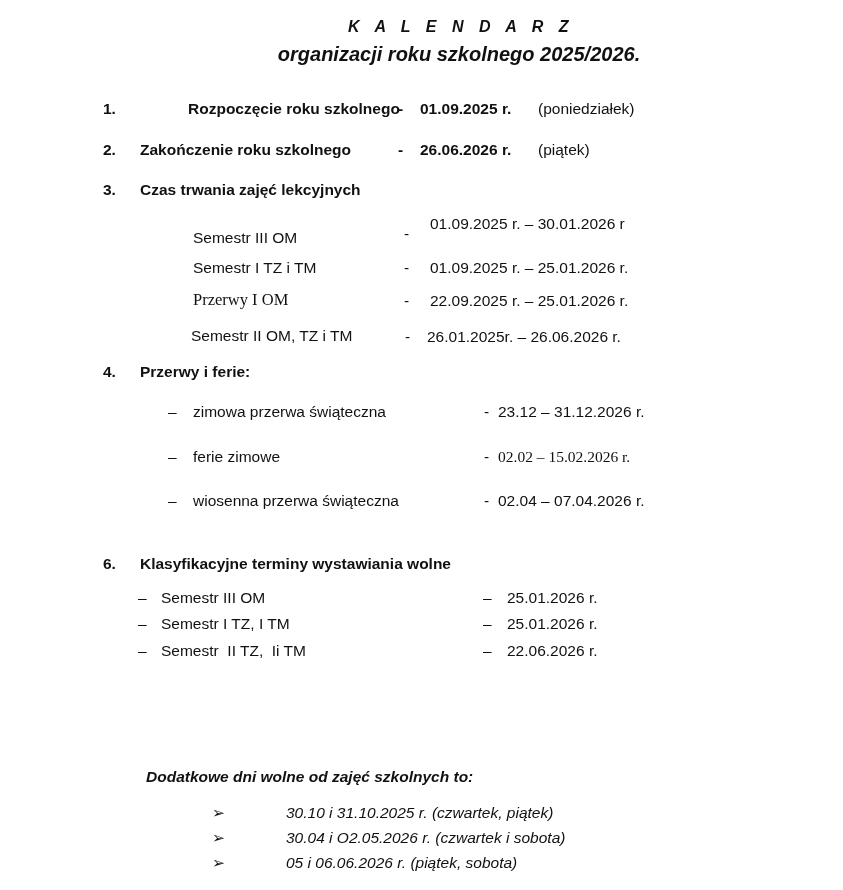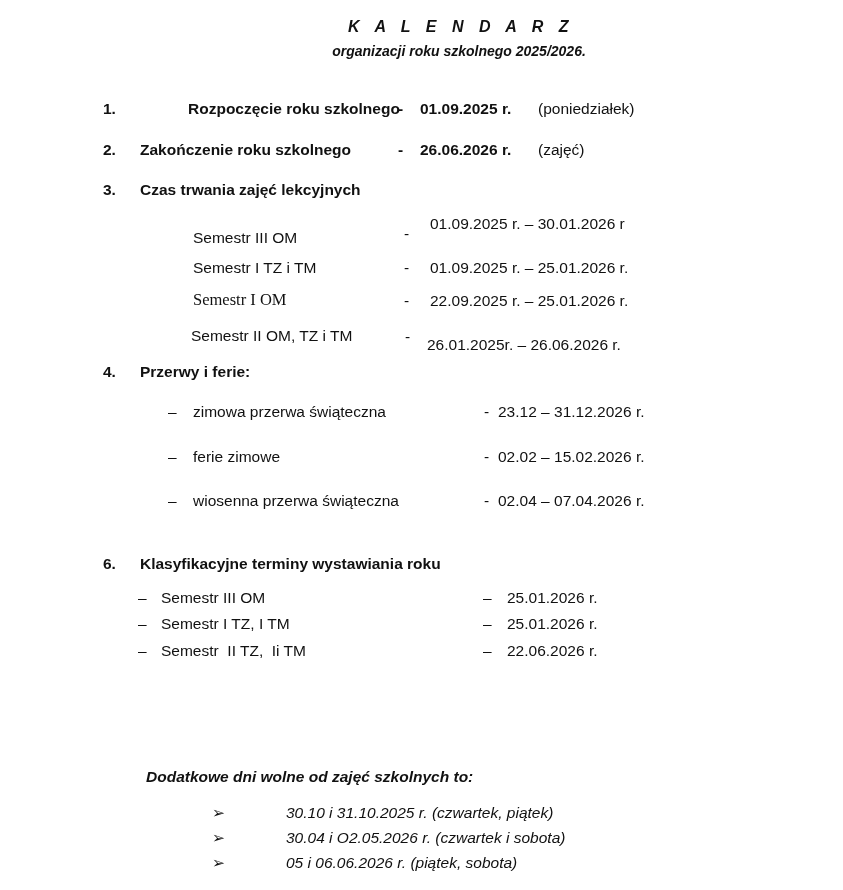--- a/index.html
+++ b/index.html
@@ -1,20 +1,20 @@
 <!DOCTYPE html>
 <html><head>
   <meta charset="utf-8">
   <style>
     html, body { margin: 0; padding: 0; background: #ffffff; }
     body { width: 843px; height: 890px; position: relative; overflow: hidden;
            font-family: "Liberation Sans", "DejaVu Sans", sans-serif; color: #111; }
     .abs { position: absolute; white-space: nowrap; line-height: 1; }
     .title { font-weight: bold; font-style: italic; font-size: 16px; letter-spacing: 5.5px; }
-    .subtitle { font-weight: bold; font-style: italic; font-size: 14px; }
+    .subtitle { font-weight: bold; font-style: italic; font-size: 20px; }
     .num, .head { font-weight: bold; font-size: 15.5px; }
     .bold { font-weight: bold; font-size: 15.5px; }
     .reg { font-size: 15.5px; }
     .serif { font-family: "Liberation Serif", "DejaVu Serif", serif; font-size: 16.5px; }
     .ital { font-style: italic; font-size: 15.5px; }
     .ibold { font-style: italic; font-weight: bold; font-size: 15.5px; }
     .center { transform: translateX(-50%); text-align: right; }
   </style>
 </head>
 <body>
@@ -28,80 +28,80 @@
   <span class="abs bold" style="left:398px; top:101px;">-</span>
   <span class="abs bold" style="left:420px; top:101px;">01.09.2025 r.</span>
   <span class="abs reg" style="left:538px; top:101px;">(poniedziałek)</span>
 </div>
 
 <div>
   <span class="abs num" style="left:103px; top:142px;">2.</span>
   <span class="abs head" style="left:140px; top:142px;">Zakończenie roku szkolnego</span>
   <span class="abs bold" style="left:398px; top:142px;">-</span>
   <span class="abs bold" style="left:420px; top:142px;text-align:center;">26.06.2026 r.</span>
-  <span class="abs reg" style="left:538px; top:142px;">(zajęć)</span>
+  <span class="abs reg" style="left:538px; top:142px;">(piątek)</span>
 </div>
 
 <div>
   <span class="abs num" style="left:103px; top:182px;">3.</span>
   <span class="abs head" style="left:140px; top:182px;">Czas trwania zajęć lekcyjnych</span>
 </div>
 
 <div>
   <div>
     <span class="abs reg" style="left:193px; top:230px;">Semestr III OM</span>
     <span class="abs reg" style="left:404px; top:226px;">-</span>
     <span class="abs reg" style="left:430px; top:216px;text-align:center;">01.09.2025 r. – 30.01.2026 r</span>
   </div>
   <div>
     <span class="abs reg" style="left:193px; top:260px;">Semestr I TZ i TM</span>
     <span class="abs reg" style="left:404px; top:260px;">-</span>
     <span class="abs reg" style="left:430px; top:260px;">01.09.2025 r. – 25.01.2026 r.</span>
   </div>
   <div>
-    <span class="abs serif" style="left:193px; top:292px;">Semestr I OM</span>
+    <span class="abs serif" style="left:193px; top:292px;">Przerwy I OM</span>
     <span class="abs reg" style="left:404px; top:293px;">-</span>
     <span class="abs reg" style="left:430px; top:293px;">22.09.2025 r. – 25.01.2026 r.</span>
   </div>
   <div>
     <span class="abs reg" style="left:191px; top:328px;">Semestr II OM, TZ i TM</span>
     <span class="abs reg" style="left:405px; top:329px;">-</span>
-    <span class="abs reg" style="left:427px; top:337px;">26.01.2025r.  – 26.06.2026 r.</span>
+    <span class="abs reg" style="left:427px; top:329px;">26.01.2025r.  – 26.06.2026 r.</span>
   </div>
 </div>
 
 <div>
   <span class="abs num" style="left:103px; top:364px;">4.</span>
   <span class="abs head" style="left:140px; top:364px;">Przerwy i ferie:</span>
 </div>
 
 <div>
   <div>
     <span class="abs reg" style="left:168px; top:404px;">–</span>
     <span class="abs reg" style="left:193px; top:404px;">zimowa przerwa świąteczna</span>
     <span class="abs reg" style="left:484px; top:404px;">-</span>
     <span class="abs reg" style="left:498px; top:404px;">23.12 – 31.12.2026 r.</span>
   </div>
   <div>
     <span class="abs reg" style="left:168px; top:449px;">–</span>
     <span class="abs reg" style="left:193px; top:449px;">ferie zimowe</span>
     <span class="abs reg" style="left:484px; top:449px;">-</span>
-    <span class="abs reg" style="left:498px; top:449px;">02.02 – 15.02.2026 r.</span>
+    <span class="abs reg" style="left:498px; top:449px;font-family:Liberation Serif, serif;">02.02 – 15.02.2026 r.</span>
   </div>
   <div>
     <span class="abs reg" style="left:168px; top:493px;">–</span>
     <span class="abs reg" style="left:193px; top:493px;">wiosenna przerwa świąteczna</span>
     <span class="abs reg" style="left:484px; top:493px;">-</span>
     <span class="abs reg" style="left:498px; top:493px;">02.04 – 07.04.2026 r.</span>
   </div>
 </div>
 
 <div>
   <span class="abs num" style="left:103px; top:556px;">6.</span>
-  <span class="abs head" style="left:140px; top:556px;">Klasyfikacyjne terminy wystawiania roku</span>
+  <span class="abs head" style="left:140px; top:556px;">Klasyfikacyjne terminy wystawiania wolne</span>
 </div>
 
 <div>
   <div>
     <span class="abs reg" style="left:138px; top:590px;">–</span>
     <span class="abs reg" style="left:161px; top:590px;">Semestr III OM</span>
     <span class="abs reg" style="left:483px; top:590px;">–</span>
     <span class="abs reg" style="left:507px; top:590px;">25.01.2026 r.</span>
   </div>
   <div>

